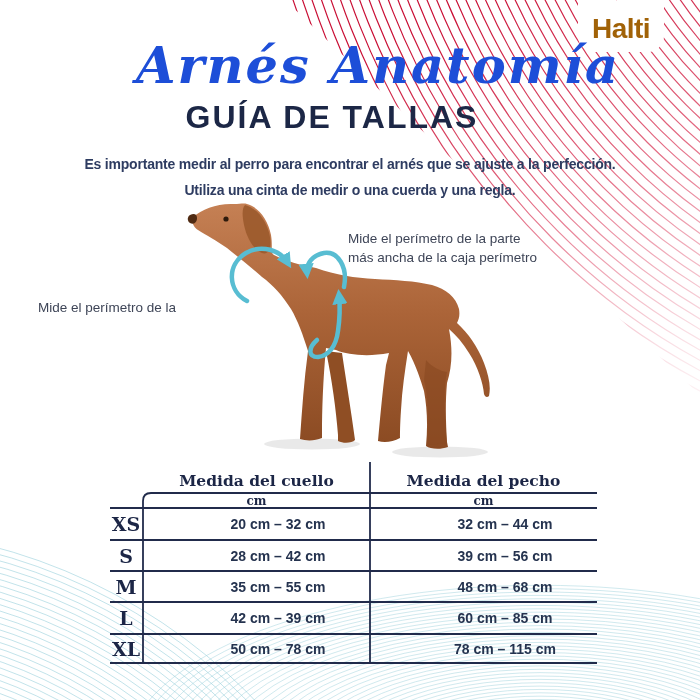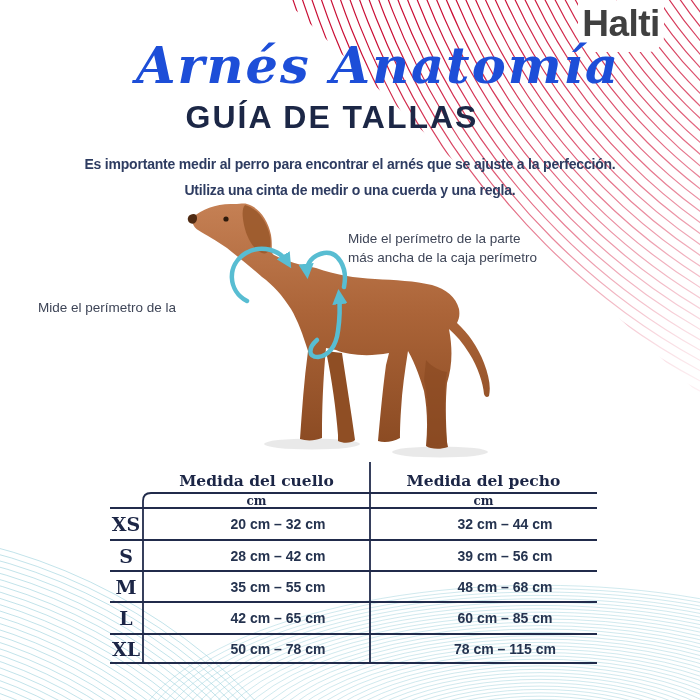--- a/index.html
+++ b/index.html
@@ -5,21 +5,21 @@
   html,body{margin:0;padding:0;background:#fff;}
   body{width:700px;height:700px;overflow:hidden;font-family:"Liberation Sans",sans-serif;}
   .canvas{position:relative;width:700px;height:700px;background:#fff;}
 
   .bg-decor{position:absolute;left:0;top:0;width:700px;height:700px;}
 
   
   .logo-card{position:absolute;left:578px;top:-16px;width:86px;height:68px;background:#fff;
     border-radius:16px;display:flex;align-items:flex-end;justify-content:center;
     padding-bottom:7px;box-sizing:border-box;}
-  .logo-text{position:relative;font-weight:bold;font-size:37px;color:#404040;letter-spacing:-0.5px;}
+  .logo-text{position:relative;font-weight:bold;font-size:28px;color:#a16207;letter-spacing:-0.5px;}
   .logo-slash{position:absolute;left:36px;top:10px;width:13px;height:3px;background:#d21540;
     border-radius:2px;transform:rotate(-38deg);}
 
   
   .script-title{position:absolute;top:36px;left:0;width:676px;text-align:center;
     font-family:"DejaVu Serif",serif;font-style:italic;font-weight:bold;
     font-size:51px;line-height:58px;color:#1d4ed8;letter-spacing:2px;margin-left:40px;}
   .main-title{position:absolute;top:99px;left:0;width:664px;text-align:center;
     font-weight:800;font-size:32px;color:#1c2746;letter-spacing:2px;}
   .subtitle{position:absolute;top:151px;left:0;width:700px;text-align:center;
@@ -276,20 +276,20 @@
       <div class="size-label" style="top: 513px; left: 106px;">XS</div>
       <div class="cell-val" style="top: 516px; left: 143px;">20 cm – 32 cm</div>
       <div class="cell-val" style="top: 516px; left: 370px;">32 cm – 44 cm</div>
       <div class="size-label" style="top: 544.5px; left: 106px;">S</div>
       <div class="cell-val" style="top: 547.5px; left: 143px;">28 cm – 42 cm</div>
       <div class="cell-val" style="top: 547.5px; left: 370px;">39 cm – 56 cm</div>
       <div class="size-label" style="top: 575.5px; left: 106px;">M</div>
       <div class="cell-val" style="top: 578.5px; left: 143px;">35 cm – 55 cm</div>
       <div class="cell-val" style="top: 578.5px; left: 370px;">48 cm – 68 cm</div>
       <div class="size-label" style="top: 607px; left: 106px;">L</div>
-      <div class="cell-val" style="top: 610px; left: 143px;">42 cm – 65 cm</div>
+      <div class="cell-val" style="top: 610px; left: 143px;">42 cm – 39 cm</div>
       <div class="cell-val" style="top: 610px; left: 370px;">60 cm – 85 cm</div>
       <div class="size-label" style="top: 637.5px; left: 106px;">XL</div>
       <div class="cell-val" style="top: 640.5px; left: 143px;">50 cm – 78 cm</div>
       <div class="cell-val" style="top: 640.5px; left: 370px;">78 cm – 115 cm</div>
     </div>
 
 </div>
 
 </body></html>

